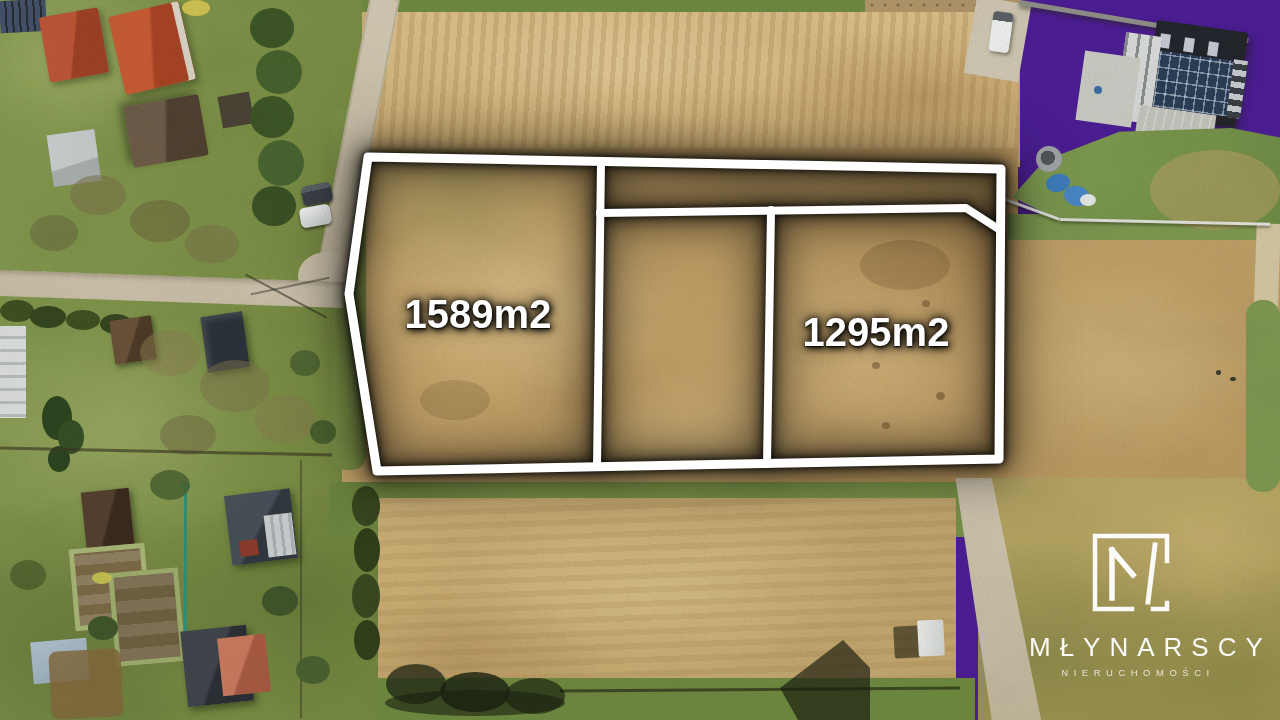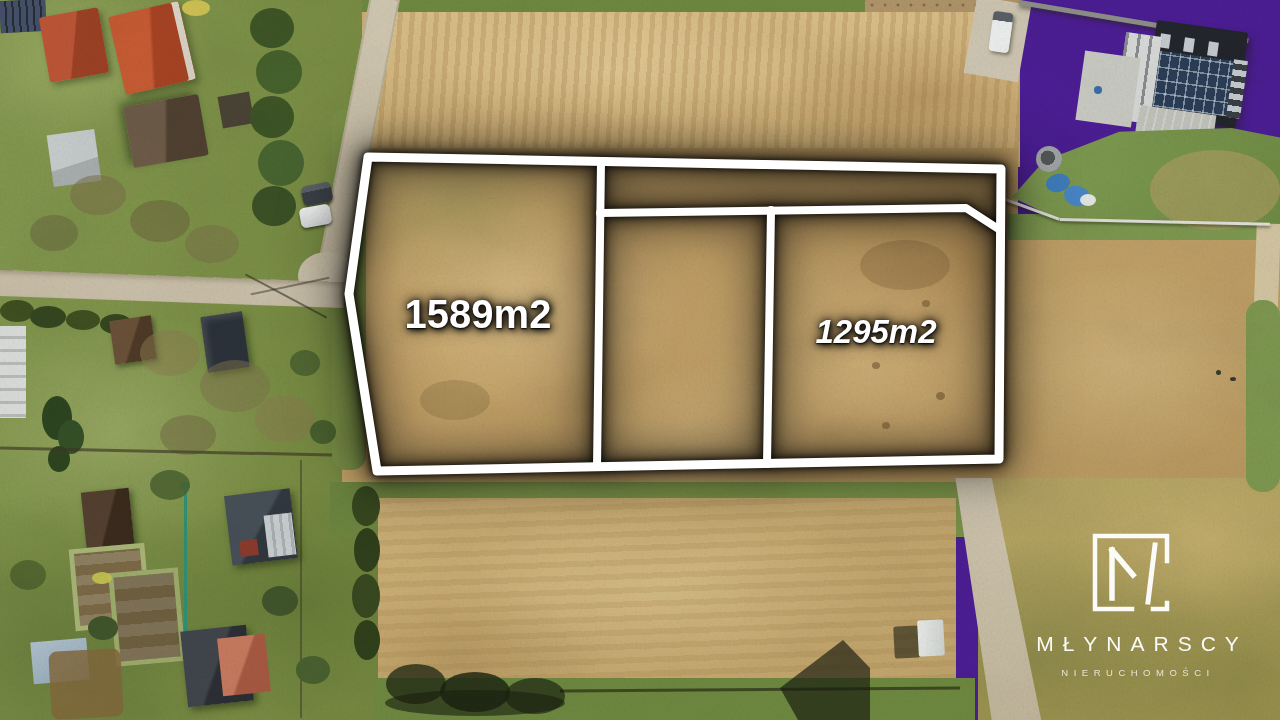--- a/index.html
+++ b/index.html
@@ -78,21 +78,21 @@
   .boundary{left:0;top:0;width:1280px;height:720px;pointer-events:none;
     filter:drop-shadow(0 0 3px rgba(0,0,0,.95)) drop-shadow(0 0 8px rgba(0,0,0,.9))
            drop-shadow(0 0 18px rgba(0,0,0,.65)) drop-shadow(0 0 30px rgba(0,0,0,.4));}
   .plot-label{position:absolute;transform:translate(-50%,-50%);color:#fff;font-weight:700;
     text-shadow:0 1px 2px #000, 0 0 8px rgba(0,0,0,.95), 0 0 18px rgba(0,0,0,.75), 2px 2px 6px rgba(0,0,0,.8);
     white-space:nowrap;letter-spacing:0px;}
 
   
   .brand{left:1020px;top:520px;width:226px;height:170px;color:#fff;opacity:.96;}
   .brand-name{position:absolute;left:0;top:112px;width:226px;text-align:center;
-    font-size:21px;letter-spacing:9px;padding-left:9px;font-weight:400;}
+    font-size:26px;letter-spacing:9px;padding-left:9px;font-weight:400;}
   .brand-sub{position:absolute;left:0;top:147px;width:226px;text-align:center;
     font-size:9.5px;letter-spacing:5.5px;padding-left:5px;opacity:.8;font-weight:400;}
 </style>
 </head>
 <body>
 
 <div class="stage">
 
   <div class="ab residential"></div>
   <div class="ab top-green-strip"></div>
@@ -275,21 +275,21 @@
   <svg class="ab boundary" viewBox="0 0 1280 720">
     <g fill="none" stroke="#ffffff" stroke-linejoin="round" stroke-linecap="round">
       <path d="M368,157 L1001,169 L999,459 L377,471 L349,294 Z" stroke-width="9"></path>
       <path d="M601,162 L597,467" stroke-width="8"></path>
       <path d="M600,213 L966,208 L1000,230" stroke-width="8"></path>
       <path d="M771,210 L767,464" stroke-width="8"></path>
     </g>
   </svg>
 
   <div class="plot-label" style="left:478px;top:314px;font-size:40px;">1589m2</div>
-  <div class="plot-label" style="left:876px;top:332px;font-size:33px;font-style:italic;">1295m2</div>
+  <div class="plot-label" style="left:876px;top:332px;font-size:40px;">1295m2</div>
 
   <div class="ab brand">
     <svg width="226" height="100" viewBox="0 0 226 100">
       <g fill="none" stroke="#ffffff" stroke-linecap="square">
         <path d="M147,41 L147,16 L75,16 L75,89 L112,89" stroke-width="4.5"></path>
         <path d="M133,89 L147,89 L147,83" stroke-width="4.5"></path>
         <path d="M92,30 L92,78" stroke-width="5.5"></path>
         <path d="M92,30 L113,55" stroke-width="5.5"></path>
         <path d="M135,25 L128,82" stroke-width="5"></path>
       </g>

